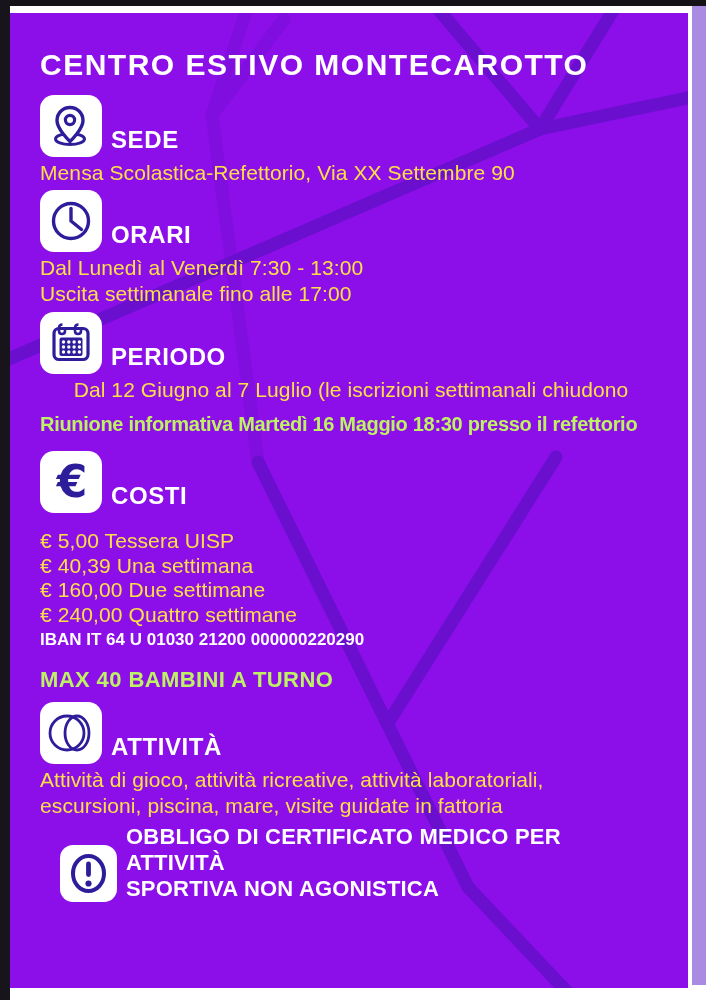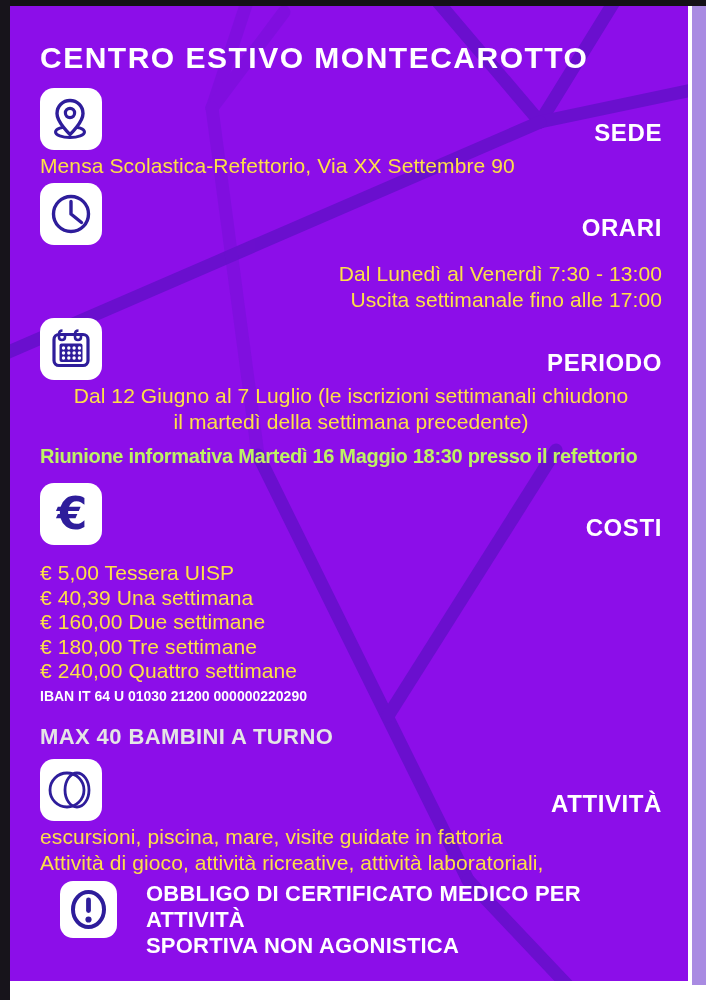--- a/index.html
+++ b/index.html
@@ -4,55 +4,55 @@
 <style>
   html,body{margin:0;padding:0;background:#ffffff;}
   .stage{
     position:relative;width:706px;height:1000px;overflow:hidden;
     background:#ffffff;font-family:"Liberation Sans",sans-serif;
   }
   .border-top{position:absolute;left:0;top:0;width:706px;height:6px;background:#141117;}
   .border-left{position:absolute;left:0;top:0;width:10px;height:1000px;background:#17141b;}
   .side-strip{position:absolute;left:692px;top:6px;width:14px;height:979px;background:#a98be2;}
   .card{
-    position:absolute;left:10px;top:6px;width:678px;height:975px;
+    position:absolute;left:10px;top:13px;width:678px;height:975px;
     background:#8c0ee9;overflow:hidden;
   }
   .deco{position:absolute;left:0;top:0;z-index:1;}
   .content{position:absolute;inset:0;z-index:2;padding:34px 26px 0 30px;box-sizing:border-box;}
   h1.title{
     margin:0;font-size:30px;line-height:36px;font-weight:bold;
     letter-spacing:1.5px;color:#ffffff;
   }
-  .icon-row{display:flex;align-items:flex-end;justify-content:space-between;}
+  .icon-row{display:flex;align-items:flex-end;gap:9px;}
   .icon{display:block;width:62px;height:62px;flex:0 0 auto;}
   .icon svg{display:block;}
   .icon-label{
     font-size:24px;font-weight:bold;letter-spacing:0.6px;color:#ffffff;
     padding-bottom:3px;
   }
   p.line{margin:0;font-size:21px;line-height:26px;letter-spacing:0.1px;color:#fde047;}
   .sec-sede{margin-top:12px;}
   .sede-lines{margin-top:3px;}
   .sec-orari{margin-top:4px;}
-  .orari-lines{margin-top:16px;text-align:right;}
+  .orari-lines{margin-top:3px;}
   .sec-periodo{margin-top:5px;}
   .periodo-lines{margin-top:3px;text-align:center;}
   .riunione{
     margin:9px 0 0 0;font-size:20px;line-height:25px;font-weight:bold;
     letter-spacing:-0.3px;color:#bef264;
   }
   .sec-costi{margin-top:14px;}
   .costi-lines{margin-top:16px;}
   .costi-lines p.line{line-height:24.5px;}
-  .iban{margin:0;font-size:14px;line-height:25px;font-weight:bold;letter-spacing:0px;color:#ffffff;}
-  .max-note{margin:15px 0 0 0;font-size:22px;line-height:25px;font-weight:bold;letter-spacing:0.4px;color:#e5e5e5;}
+  .iban{margin:0;font-size:17px;line-height:25px;font-weight:bold;letter-spacing:0px;color:#ffffff;}
+  .max-note{margin:15px 0 0 0;font-size:22px;line-height:25px;font-weight:bold;letter-spacing:0.4px;color:#bef264;}
   .sec-attivita{margin-top:10px;}
   .attivita-lines{margin-top:3px;}
-  .sec-warning{margin-top:5px;display:flex;align-items:flex-start;gap:29px;padding-left:20px;}
+  .sec-warning{margin-top:5px;display:flex;align-items:flex-end;gap:9px;padding-left:20px;}
   .icon-small{display:block;width:57px;height:57px;flex:0 0 auto;}
   .warning-text p{margin:0;font-size:22px;line-height:26px;font-weight:bold;letter-spacing:0.2px;color:#ffffff;}
 </style>
 </head>
 <body>
 
 <div class="stage">
   <div class="border-top"></div>
   <div class="border-left"></div>
   <div class="side-strip"></div>
@@ -136,62 +136,60 @@
                   <circle cx="39.4" cy="40" r="1.7"></circle>
               </g>
               <path d="M22.5 12.5 q-3.5 0 -3.5 3.5 l0 3 q0 3 3 3 q3 0 3 -3 l0 -3" fill="none" stroke="#2e1d9b" stroke-width="2.6"></path>
               <path d="M38.5 12.5 q-3.5 0 -3.5 3.5 l0 3 q0 3 3 3 q3 0 3 -3 l0 -3" fill="none" stroke="#2e1d9b" stroke-width="2.6"></path>
             </svg>
           </span>
           <span class="icon-label">PERIODO</span>
         </div>
         <div class="periodo-lines">
           <p class="line">Dal 12 Giugno al 7 Luglio (le iscrizioni settimanali chiudono</p>
-          <p class="line">il martedì della settimana precedente)</p>
         </div>
       </section>
 
       <p class="riunione">Riunione informativa Martedì 16 Maggio 18:30 presso il refettorio</p>
 
       <section class="sec-costi">
         <div class="icon-row">
           <span class="icon">
             <svg width="62" height="62" viewBox="0 0 62 62">
               <rect x="0" y="0" width="62" height="62" rx="14" fill="#ffffff"></rect>
               <text x="32" y="46" text-anchor="middle" font-family="DejaVu Sans, sans-serif" font-size="44" font-weight="600" fill="#2e1d9b">€</text>
             </svg>
           </span>
           <span class="icon-label">COSTI</span>
         </div>
         <div class="costi-lines">
           <p class="line">€ 5,00 Tessera UISP</p>
           <p class="line">€ 40,39 Una settimana</p>
           <p class="line">€ 160,00 Due settimane</p>
-          <p class="line">€ 180,00 Tre settimane</p>
           <p class="line">€ 240,00 Quattro settimane</p>
           <p class="iban">IBAN IT 64 U 01030 21200 000000220290</p>
         </div>
       </section>
 
       <p class="max-note">MAX 40 BAMBINI A TURNO</p>
 
       <section class="sec-attivita">
         <div class="icon-row">
           <span class="icon">
             <svg width="62" height="62" viewBox="0 0 62 62">
               <rect x="0" y="0" width="62" height="62" rx="14" fill="#ffffff"></rect>
               <circle cx="27" cy="31" r="17" fill="none" stroke="#2e1d9b" stroke-width="2.8"></circle>
               <ellipse cx="37" cy="31" rx="12" ry="17" fill="none" stroke="#2e1d9b" stroke-width="2.8"></ellipse>
             </svg>
           </span>
           <span class="icon-label">ATTIVITÀ</span>
         </div>
         <div class="attivita-lines">
+          <p class="line">Attività di gioco, attività ricreative, attività laboratoriali,</p>
           <p class="line">escursioni, piscina, mare, visite guidate in fattoria</p>
-          <p class="line">Attività di gioco, attività ricreative, attività laboratoriali,</p>
         </div>
       </section>
 
       <section class="sec-warning">
         <span class="icon-small">
           <svg width="57" height="57" viewBox="0 0 57 57">
             <rect x="0" y="0" width="57" height="57" rx="13" fill="#ffffff"></rect>
             <ellipse cx="28.5" cy="28.5" rx="15.5" ry="17.5" fill="none" stroke="#2e1d9b" stroke-width="4"></ellipse>
             <rect x="26.1" y="16.5" width="4.8" height="15.5" rx="2.4" fill="#2e1d9b"></rect>
             <circle cx="28.5" cy="38.5" r="3.1" fill="#2e1d9b"></circle>

